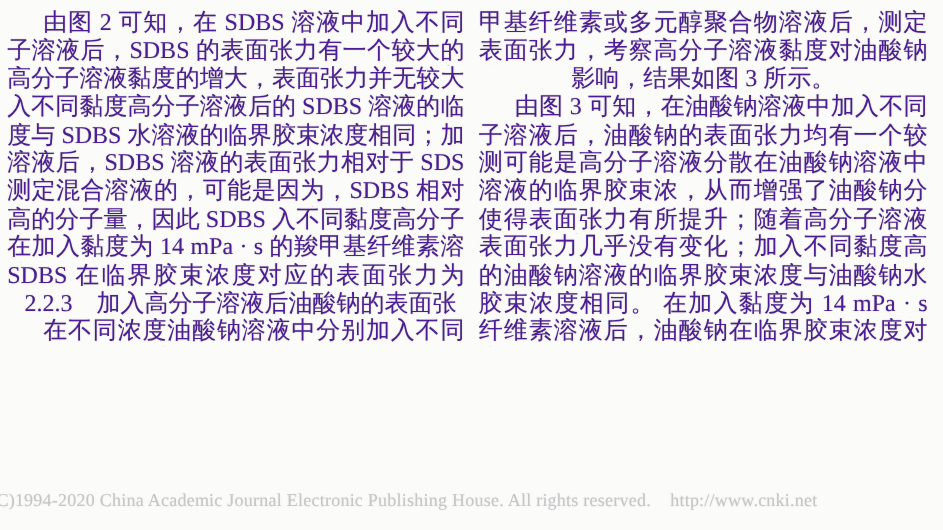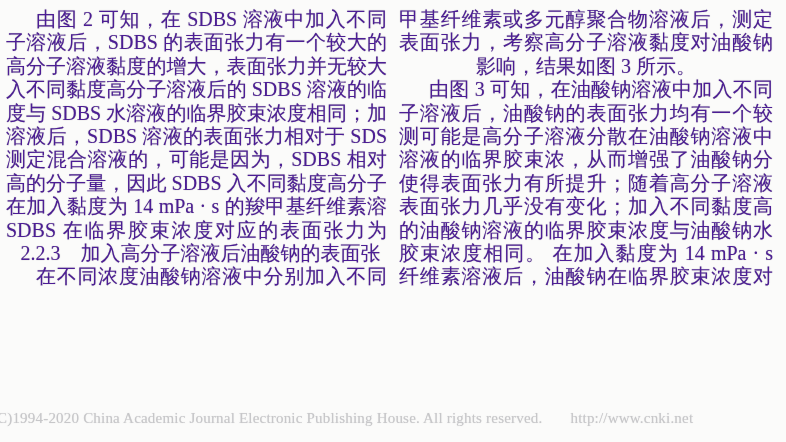--- a/index.html
+++ b/index.html
@@ -46,21 +46,21 @@
     left: -3px;
     top: 409px;
     width: 800px;
     font-size: 15px;
     line-height: 19px;
     color: #c7c7c9;
     letter-spacing: 0.2px;
     white-space: nowrap;
     text-shadow: 0 0 1px rgba(195,195,198,0.55);
   }
-  .footer .url { margin-left: 28px; }
+  .footer .url { margin-left: 16px; }
 </style>
 </head>
 <body>
 
 <div class="page">
 
   <div class="col col-left">
     <div class="line fill indent">由图 2 可知，在 SDBS 溶液中加入不同黏度高分</div>
     <div class="line fill">子溶液后，SDBS 的表面张力有一个较大的提升；随着</div>
     <div class="line fill">高分子溶液黏度的增大，表面张力并无较大的变化；加</div>

